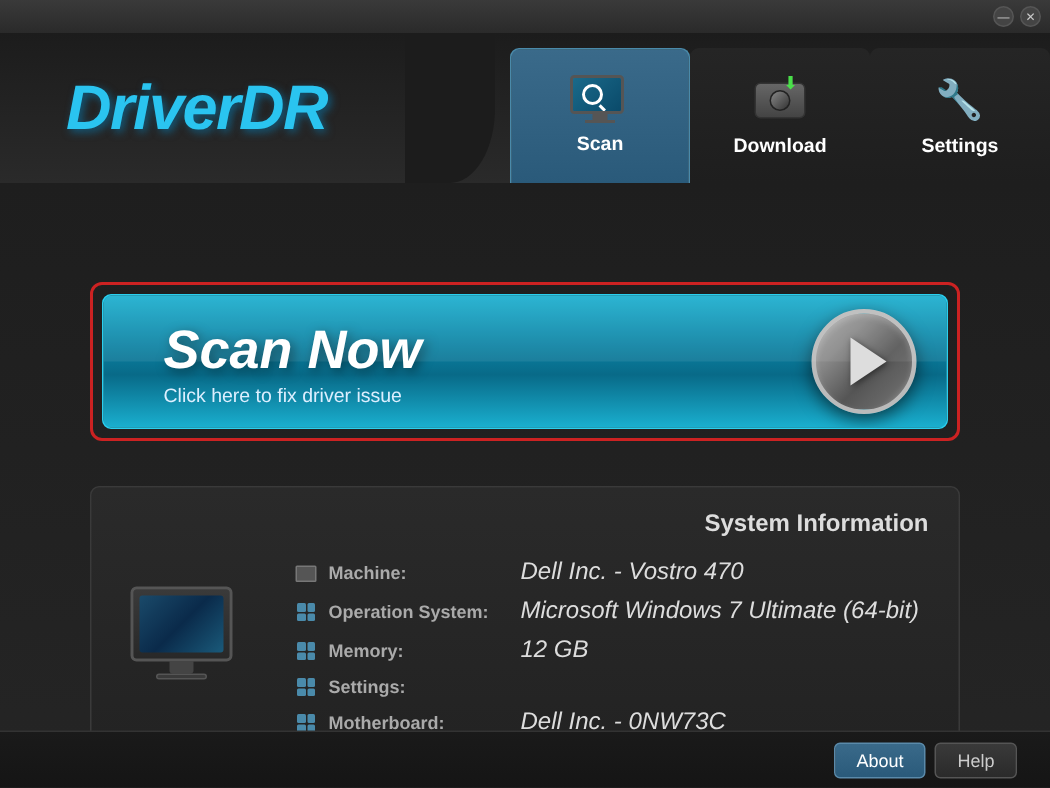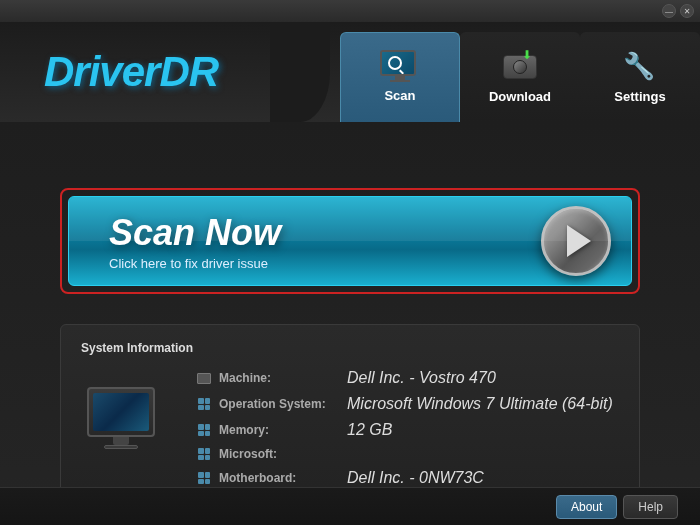--- a/index.html
+++ b/index.html
@@ -314,24 +314,25 @@
 
     
     .system-info-panel {
       background: linear-gradient(to bottom, #2a2a2a, #222);
       border: 1px solid #3a3a3a;
       border-radius: 6px;
       padding: 16px 20px;
     }
 
     .system-info-title {
-      font-size: 12px;
+      font-size: 16px;
       font-weight: bold;
       color: #ddd;
       margin-bottom: 14px;
+      text-align: right;
     }
 
     .system-info-body {
       display: flex;
       gap: 36px;
     }
 
     .computer-graphic {
       width: 80px;
       height: 80px;
@@ -573,21 +574,21 @@
 
         <div class="info-row">
           <div class="info-icon">
             <div class="info-icon-grid">
               <div class="info-icon-grid-cell"></div>
               <div class="info-icon-grid-cell"></div>
               <div class="info-icon-grid-cell"></div>
               <div class="info-icon-grid-cell"></div>
             </div>
           </div>
-          <span class="info-label">Microsoft:</span>
+          <span class="info-label">Settings:</span>
         </div>
 
         <div class="info-row">
           <div class="info-icon">
             <div class="info-icon-grid">
               <div class="info-icon-grid-cell"></div>
               <div class="info-icon-grid-cell"></div>
               <div class="info-icon-grid-cell"></div>
               <div class="info-icon-grid-cell"></div>
             </div>

